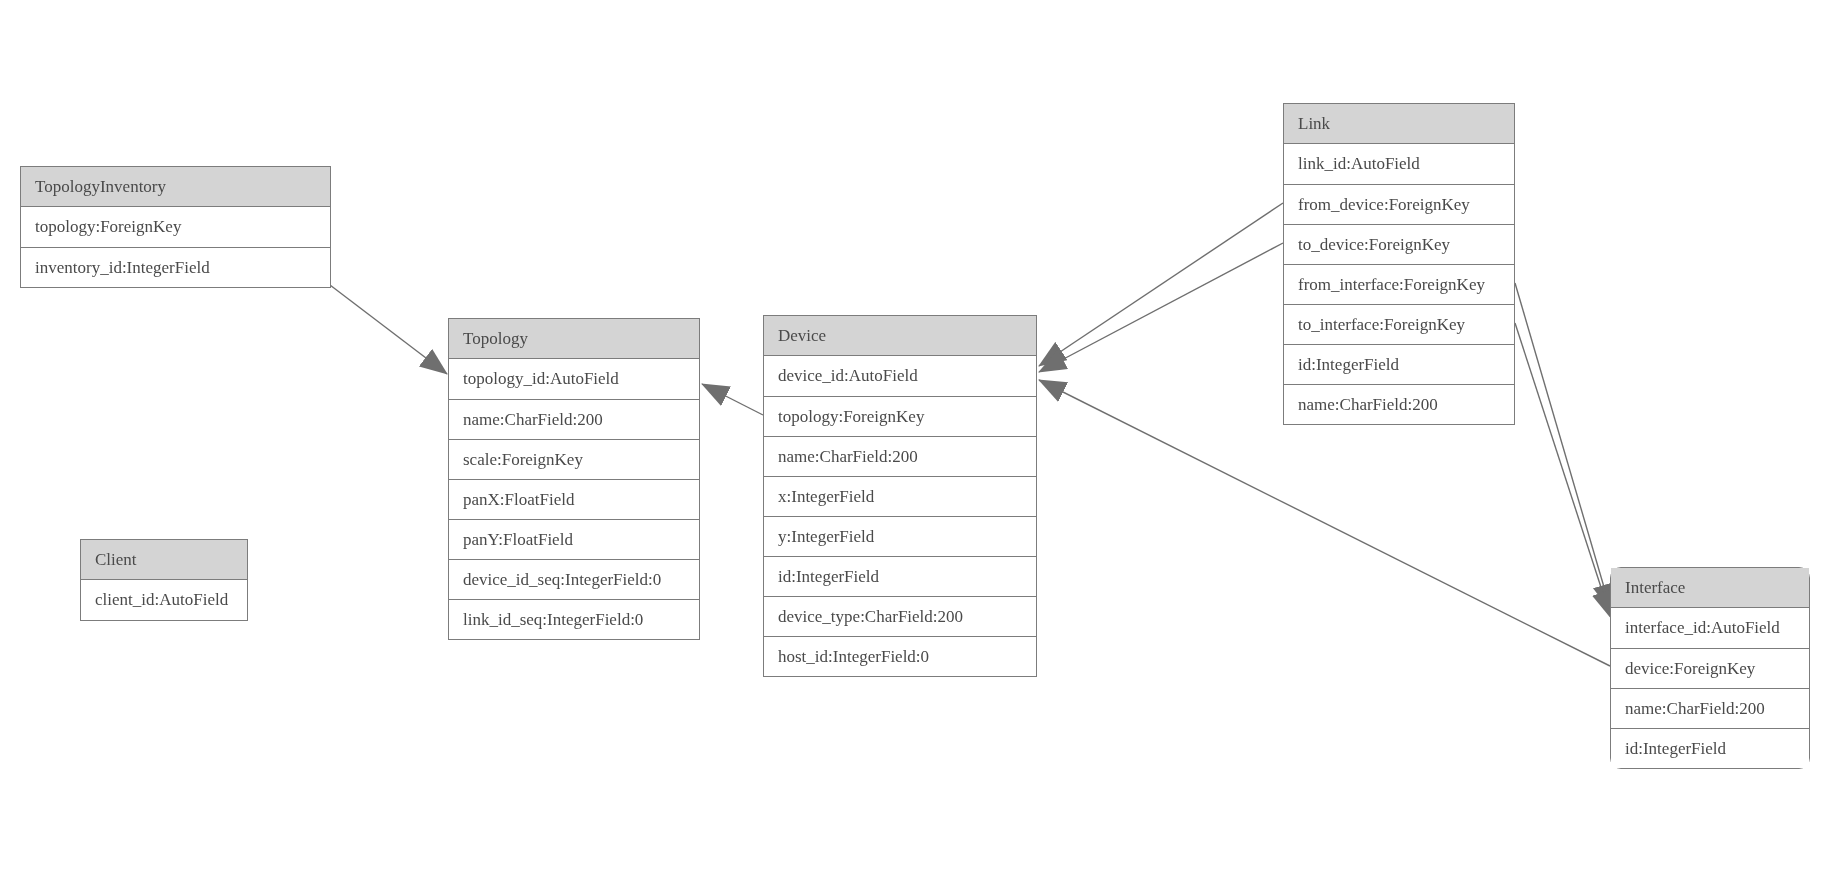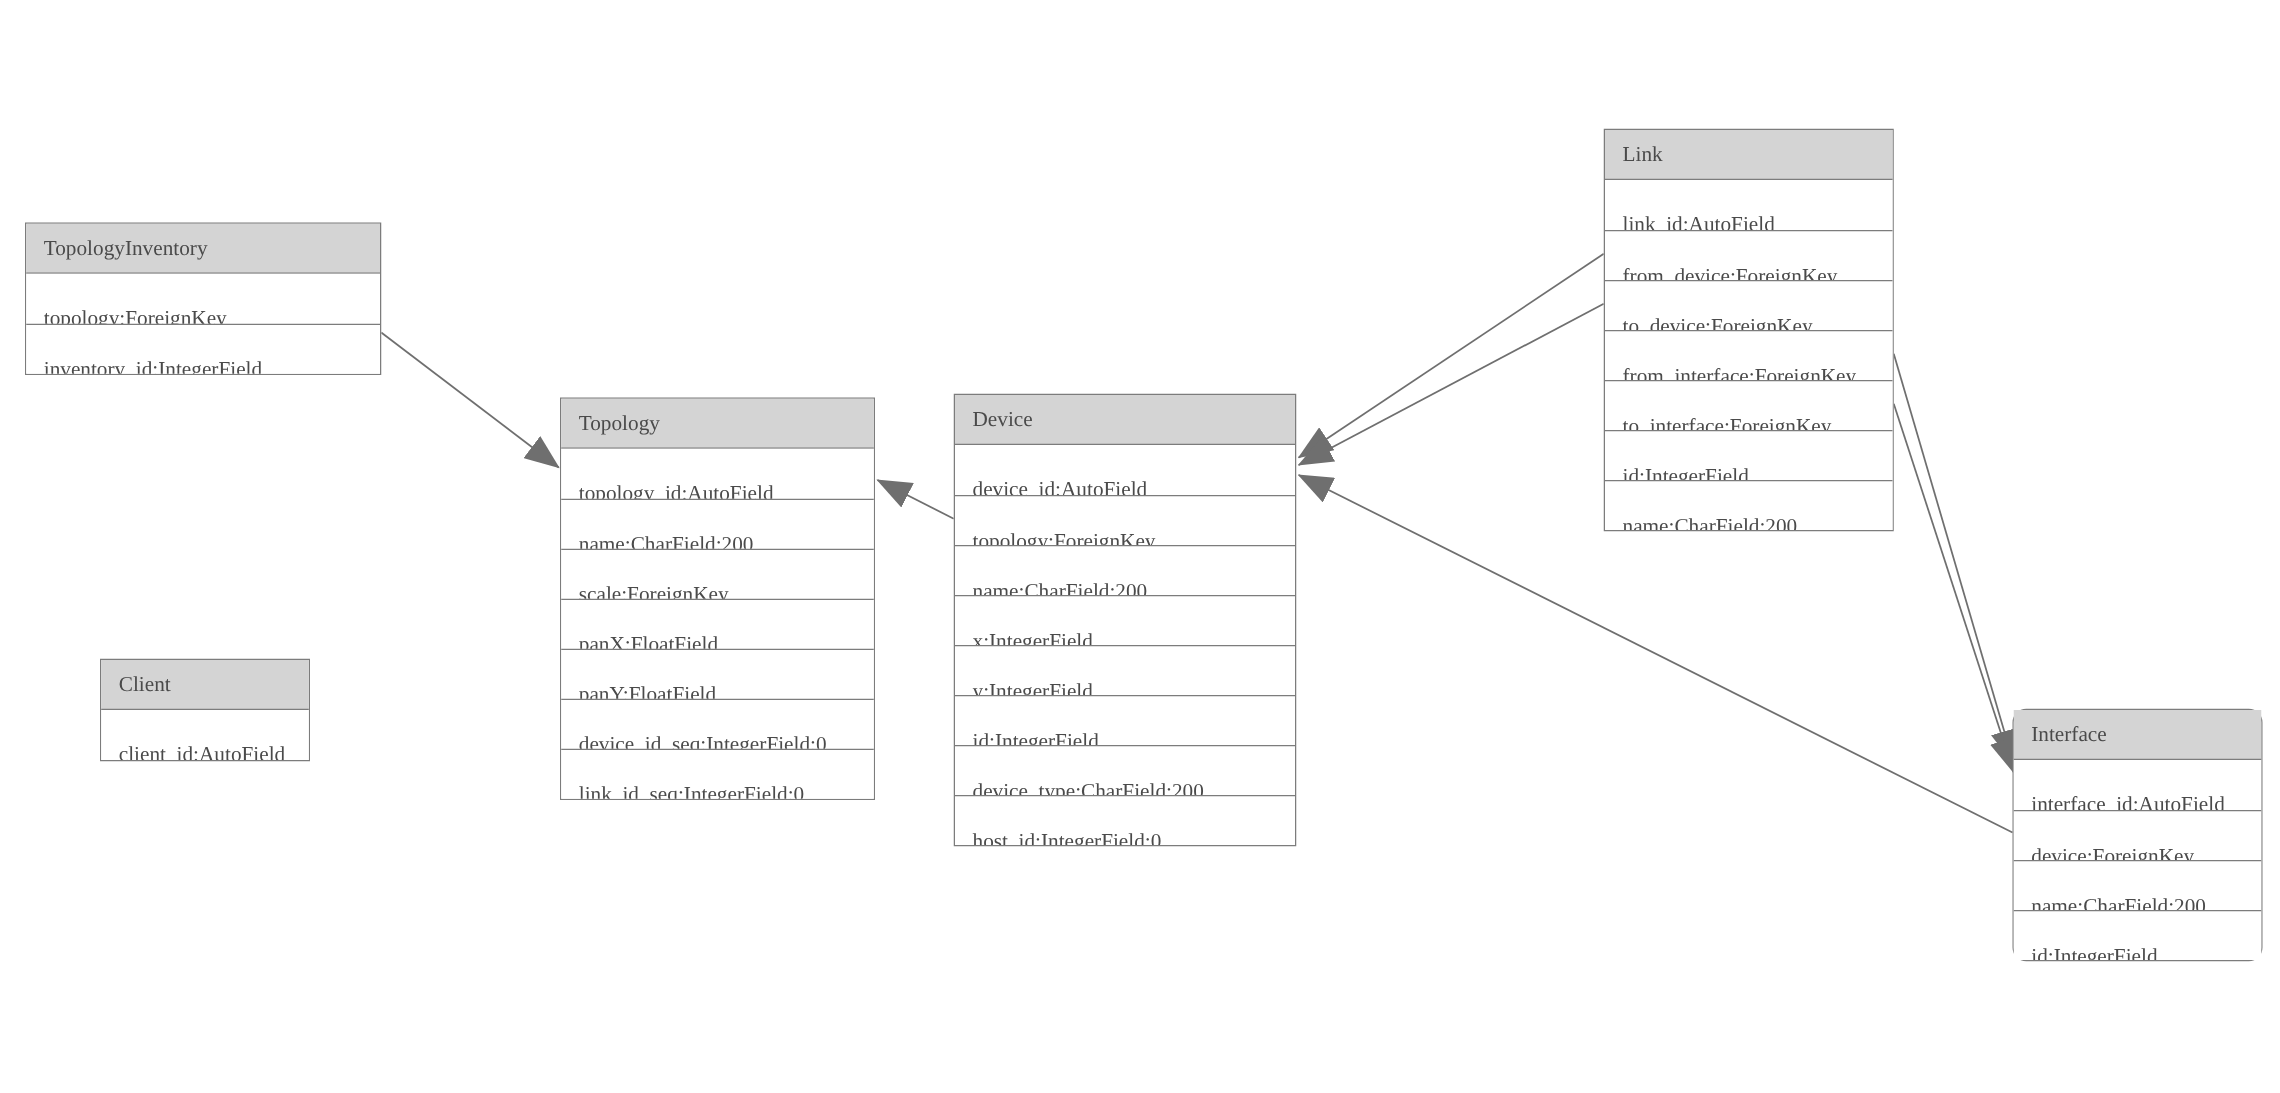--- a/index.html
+++ b/index.html
@@ -38,21 +38,21 @@
     padding: 0 14px;
     background: var(--header-bg, #d4d4d4);
     border-bottom: 1px solid var(--border, #7c7c7c);
     white-space: nowrap;
     overflow: hidden;
   }
   .entity-row {
     box-sizing: border-box;
     height: 40px;
     line-height: 39px;
-    padding: 16px 14px;
+    padding: 0 14px;
     background: var(--row-bg, #ffffff);
     white-space: nowrap;
     overflow: hidden;
   }
   .entity-row + .entity-row {
     border-top: 1px solid var(--border, #7c7c7c);
   }
   .edge-line {
     stroke: var(--edge, #6f6f6f);
     stroke-width: 1.4;
@@ -71,36 +71,36 @@
     </defs>
   <line x1="305" y1="266" x2="447" y2="374" class="edge-line" marker-end="url(#arrowhead)"></line>
       <line x1="763" y1="415" x2="702" y2="384" class="edge-line" marker-end="url(#arrowhead)"></line>
       <line x1="1283" y1="203" x2="1039" y2="366" class="edge-line" marker-end="url(#arrowhead)"></line>
       <line x1="1283" y1="243" x2="1039" y2="372" class="edge-line" marker-end="url(#arrowhead)"></line>
       <line x1="1610" y1="666" x2="1039" y2="380" class="edge-line" marker-end="url(#arrowhead)"></line>
       <line x1="1515" y1="283" x2="1611" y2="611" class="edge-line" marker-end="url(#arrowhead)"></line>
       <line x1="1515" y1="323" x2="1611" y2="618" class="edge-line" marker-end="url(#arrowhead)"></line>
     </svg>
 
-<div class="entity" style="left: 20px; top: 178px; width: 285px;">
+<div class="entity" style="left: 20px; top: 166px; width: 311px;">
       <div class="entity-header">TopologyInventory</div>
       <div class="entity-row">topology:ForeignKey</div>
       <div class="entity-row">inventory_id:IntegerField</div>
     </div>
     <div class="entity" style="left: 448px; top: 318px; width: 252px;">
       <div class="entity-header">Topology</div>
       <div class="entity-row">topology_id:AutoField</div>
       <div class="entity-row">name:CharField:200</div>
       <div class="entity-row">scale:ForeignKey</div>
       <div class="entity-row">panX:FloatField</div>
       <div class="entity-row">panY:FloatField</div>
       <div class="entity-row">device_id_seq:IntegerField:0</div>
       <div class="entity-row">link_id_seq:IntegerField:0</div>
     </div>
-    <div class="entity" style="left: 80px; top: 527px; width: 168px;">
+    <div class="entity" style="left: 80px; top: 539px; width: 168px;">
       <div class="entity-header">Client</div>
       <div class="entity-row">client_id:AutoField</div>
     </div>
     <div class="entity" style="left: 763px; top: 315px; width: 274px;">
       <div class="entity-header">Device</div>
       <div class="entity-row">device_id:AutoField</div>
       <div class="entity-row">topology:ForeignKey</div>
       <div class="entity-row">name:CharField:200</div>
       <div class="entity-row">x:IntegerField</div>
       <div class="entity-row">y:IntegerField</div>

